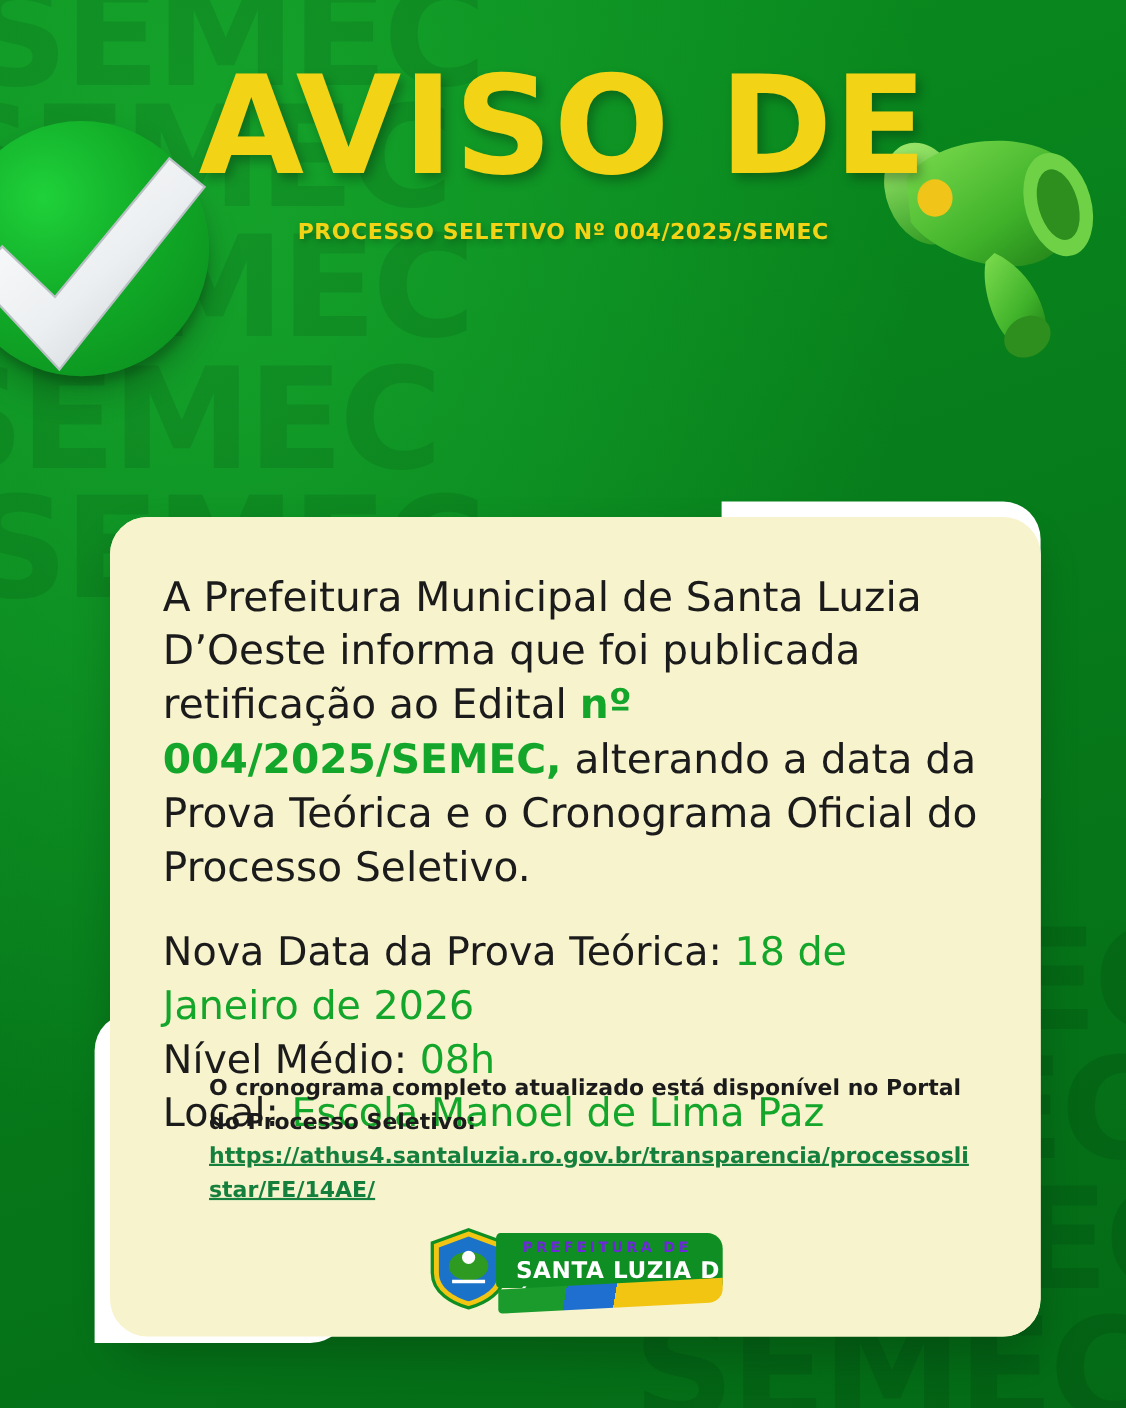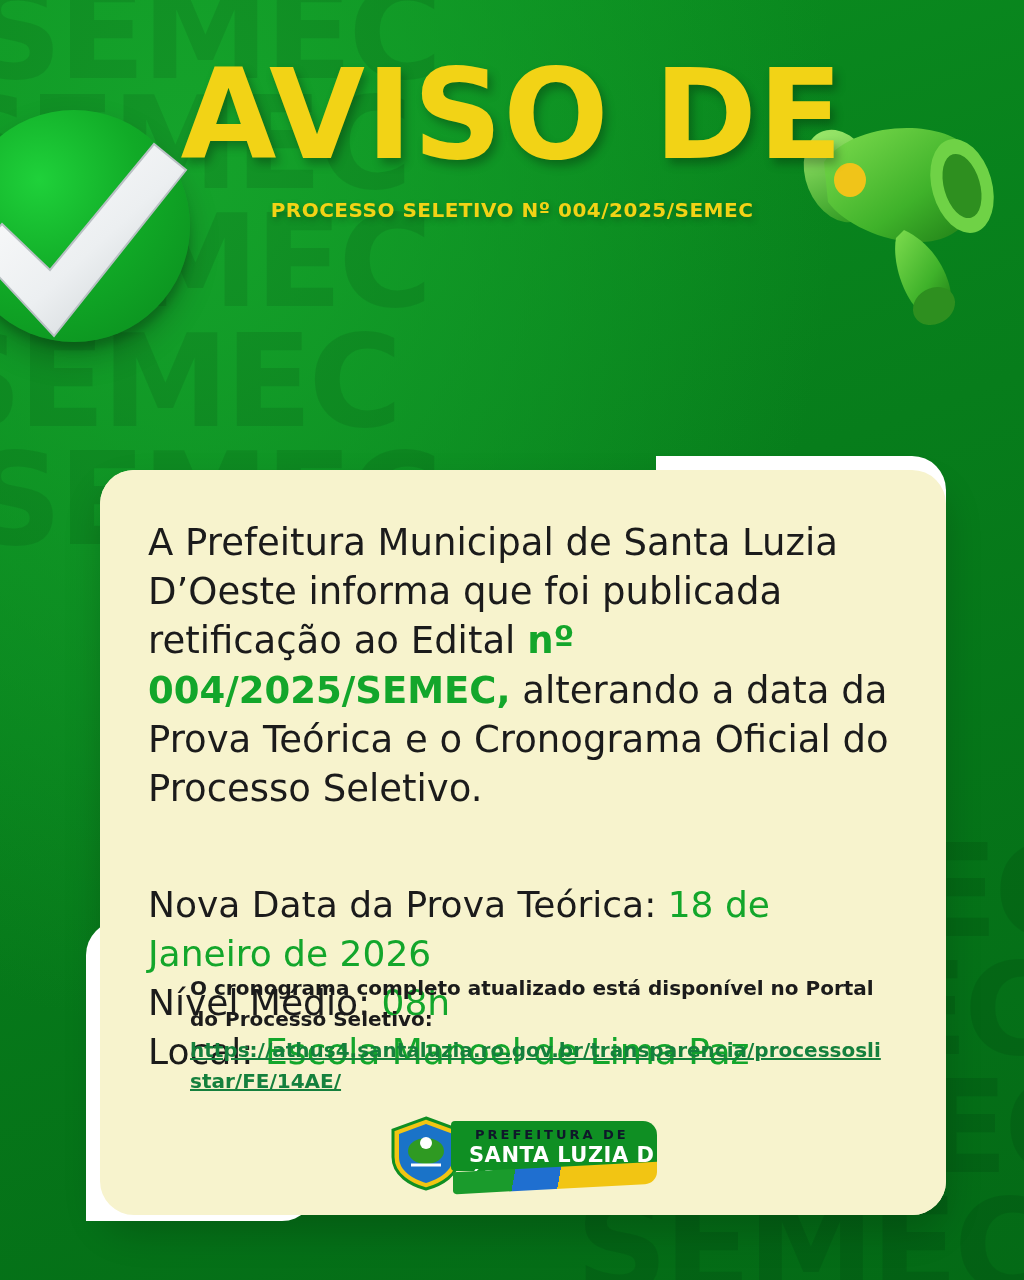--- a/index.html
+++ b/index.html
@@ -167,21 +167,21 @@
     line-height: 1.33;
     color: #1b1b1b;
     margin: 0;
   }
   .green-em {
     color: #13a62b;
     font-weight: bold;
   }
 
   .details {
-    margin-top: 68px;
+    margin-top: 29px;
     font-family: "DejaVu Sans", sans-serif;
     font-size: 36px;
     line-height: 1.36;
     color: #1b1b1b;
   }
   .details .val {
     color: #13a62b;
   }
 
   .footnote {
@@ -224,21 +224,21 @@
     width: 206px; height: 50px;
     background: #0f8f23;
     border-radius: 4px 14px 4px 4px;
   }
   .logo-txt1 {
     position: absolute;
     left: 86px; top: 14px;
     font-family: "DejaVu Sans", sans-serif;
     font-size: 13px;
     letter-spacing: 3px;
-    color: #0f172a;
+    color: #6d28d9;
     font-weight: bold;
   }
   .logo-txt2 {
     position: absolute;
     left: 80px; top: 30px;
     font-family: "DejaVu Sans", sans-serif;
     font-size: 21px;
     letter-spacing: 0.5px;
     color: #ffffff;
     font-weight: bold;

